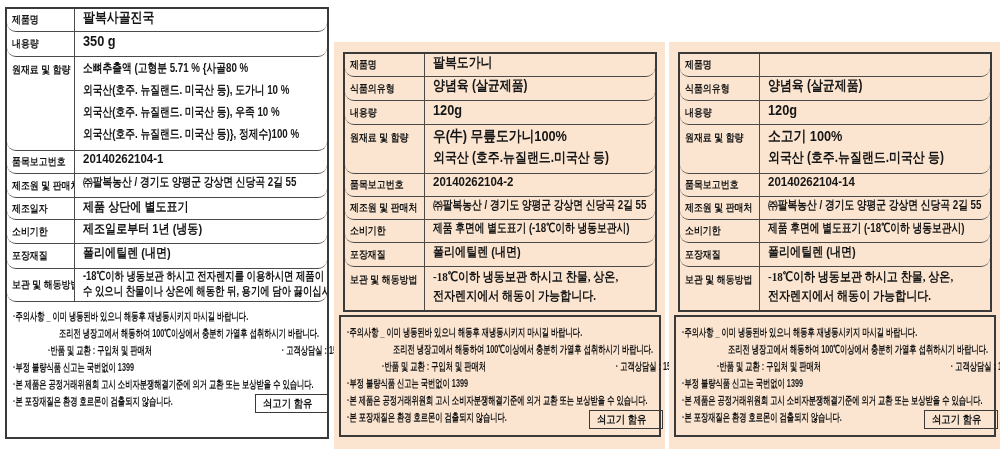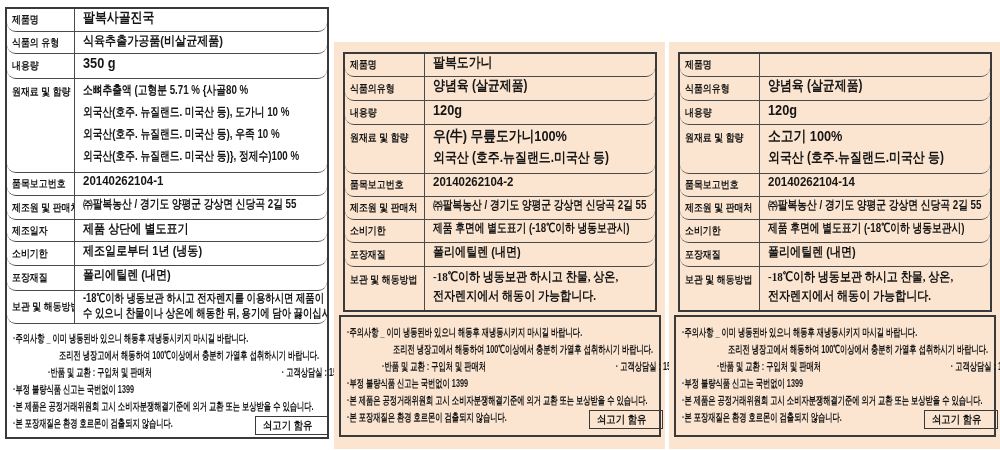--- a/index.html
+++ b/index.html
@@ -46,28 +46,20 @@
 
   <div class="panel white">
     <div class="tr h23">
       <div class="th">
           <span class="cx">제품명</span>
         </div>
       <div class="td">
           <span class="cx f14">팔복사골진국</span>
         </div>
     </div>
-    <div class="tr h22">
-      <div class="th">
-          <span class="cx">식품의 유형</span>
-        </div>
-      <div class="td">
-          <span class="cx f13">식육추출가공품(비살균제품)</span>
-        </div>
-    </div>
     <div class="tr h25">
       <div class="th">
           <span class="cx">내용량</span>
         </div>
       <div class="td">
           <span class="cx f15">350 g</span>
         </div>
     </div>
     <div class="tr h94 vtop">
       <div class="th">

